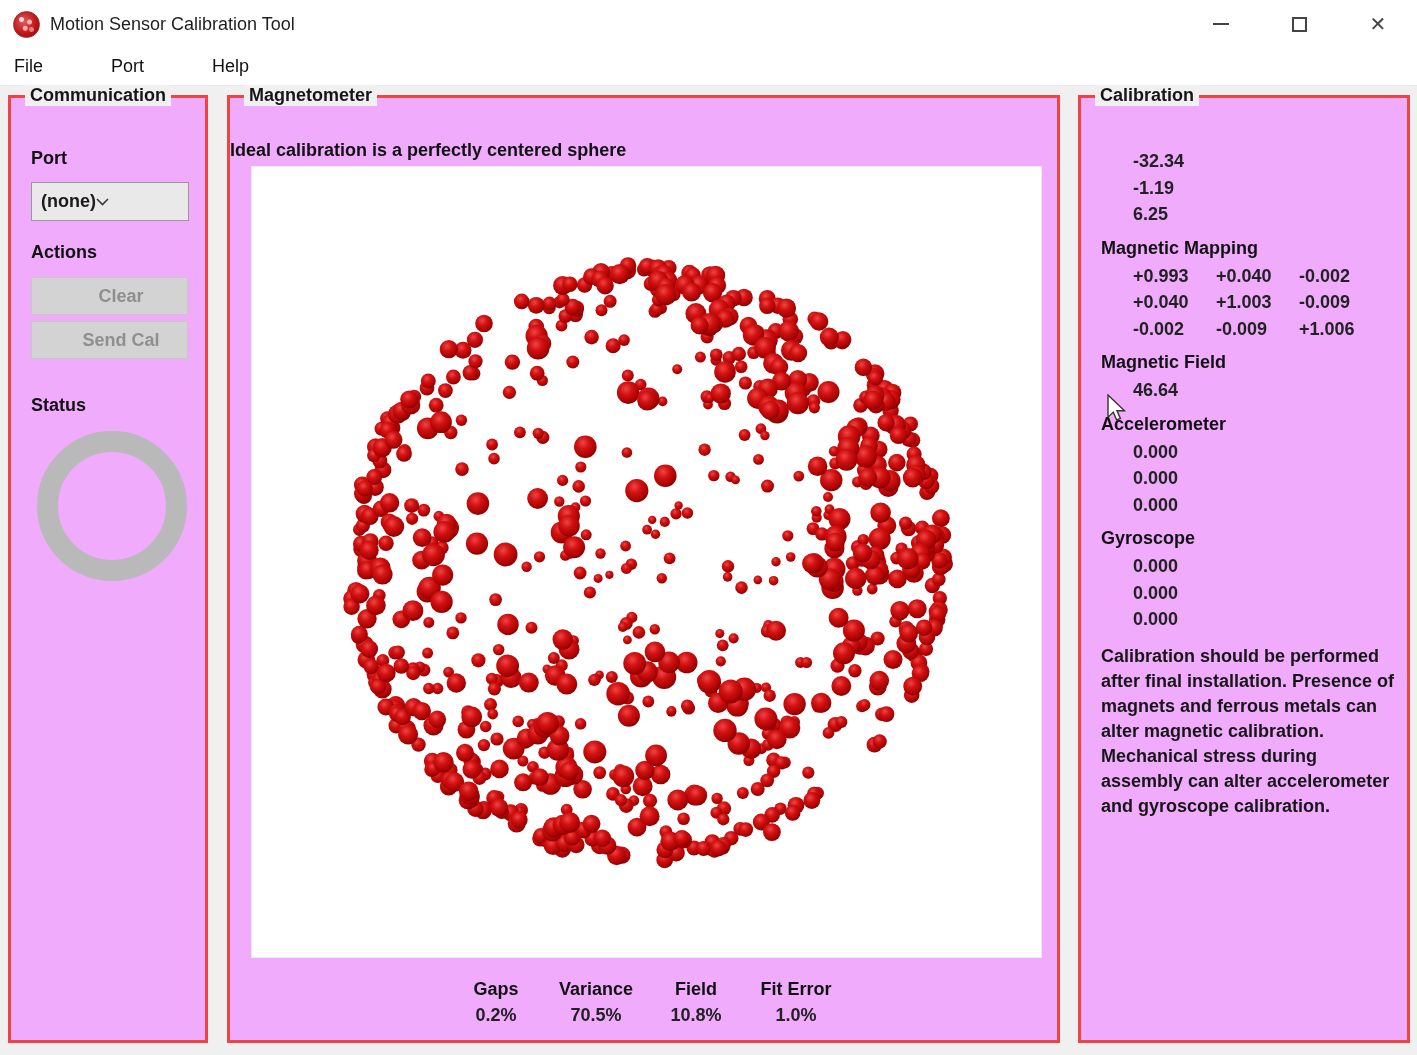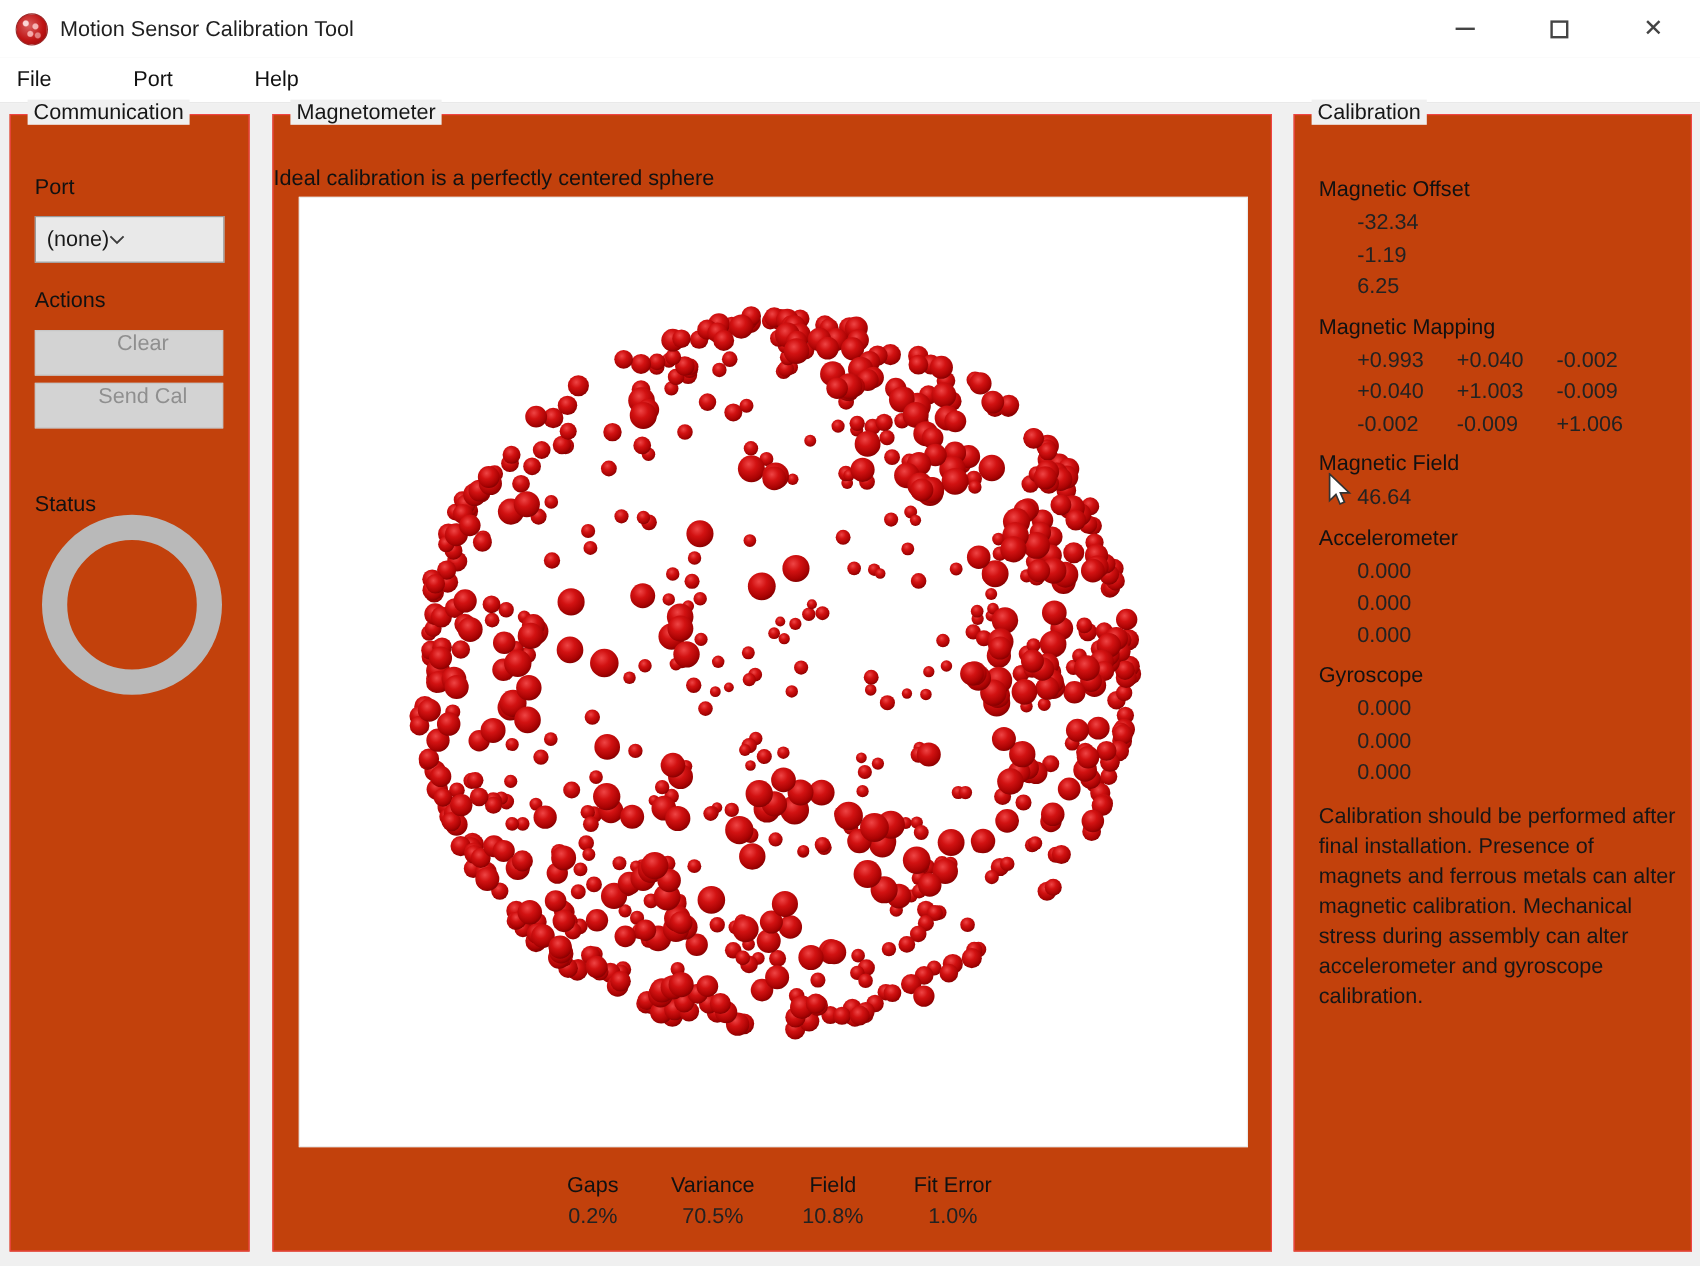--- a/index.html
+++ b/index.html
@@ -44,21 +44,21 @@
     background:#ffffff; display:flex; align-items:center;
     border-bottom:1px solid #e9e9e9;
     gap:40px;
   }
   .menu-item { font-size:18px; color:#111; padding:4px 14px; }
 
   
   .client { position:absolute; left:0; top:87px; width:1417px; height:968px; background:#f0f0f0; }
 
   .groupbox {
-    position:absolute; border:1px solid #ef4444; background:#c2410c;
+    position:absolute; border:3px solid #ef4444; background:#f0abfc;font-weight:bold;
   }
   .groupbox-label {
     position:absolute; top:-13px; left:14px; background:#f0f0f0;
     padding:0 5px; font-size:18px; color:#161616; white-space:nowrap;
   }
 
   #comm-box { left:8px;    top:8px; width:200px; height:948px; }
   #mag-box  { left:227px;  top:8px; width:833px; height:948px; }
   #cal-box  { left:1078px; top:8px; width:332px; height:948px;padding-left:48px; }
 
@@ -70,25 +70,25 @@
     background:#e9e9e9; border:1px solid #999999;
     display:flex; align-items:center; justify-content:flex-start;
     padding:0 10px 0 9px; font-size:18px; color:#1a1a1a;
   }
   .combo-chevron { width:13px; height:8px; }
   #actions-label { top:144px; }
   .btn-disabled {
     position:absolute; left:20px; width:157px; height:38px;
     background:#d3d3d3; border:1px solid #c7c7c7;
     color:#8f8f8f; font-size:18px;
-    display:flex; align-items:flex-start; justify-content:center;padding-left:23px;
+    display:flex; align-items:center; justify-content:center;padding-left:23px;
   }
   #clear-btn   { top:179px; }
   #sendcal-btn { top:223px; }
-  #status-label { top:314px;text-align:right; }
+  #status-label { top:297px;text-align:right; }
   .status-ring {
     position:absolute; left:26px; top:333px;
     width:150px; height:150px; border-radius:50%;
     border:21px solid #b9b9b9; background:transparent;
   }
 
   
   .mag-caption {
     position:absolute; left:0; top:42px; width:100%;
     text-align:left; font-size:18px; color:#111;
@@ -986,21 +986,20 @@
           <div class="stat-value">1.0%</div>
         </div>
       </div>
     </div>
 
     <div class="groupbox" id="cal-box">
       <div class="groupbox-label">Calibration</div>
 
       <div class="cal-content">
 
-        <div class="cal-heading">Magnetic Offset</div>
         <div class="cal-values">
           <div>-32.34</div>
           <div>-1.19</div>
           <div>6.25</div>
         </div>
 
         <div class="cal-heading spaced">Magnetic Mapping</div>
         <div class="matrix">
           <div>
             <span class="matrix-cell">+0.993</span>

